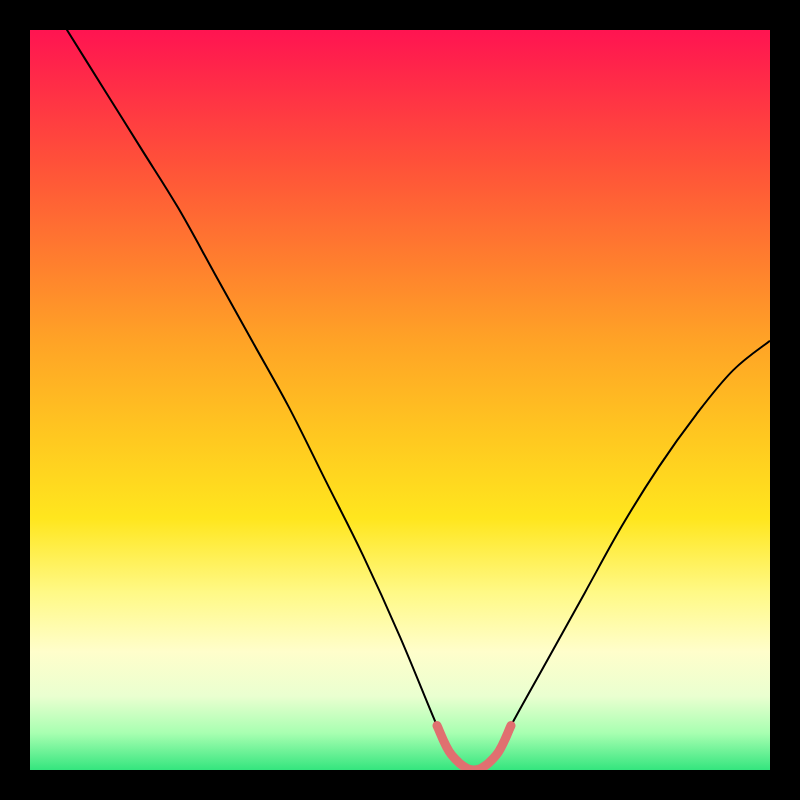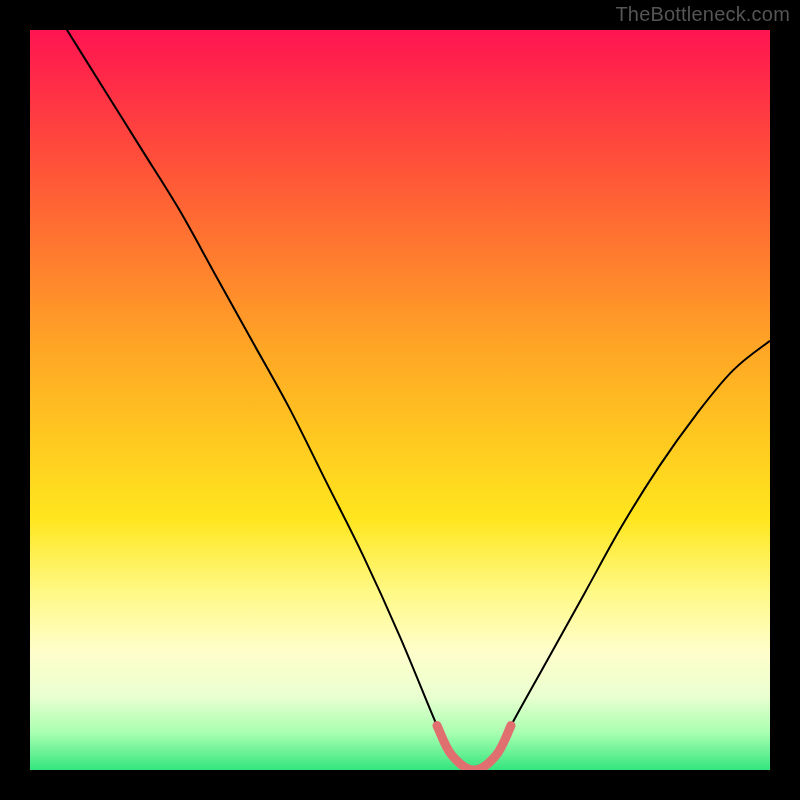--- a/index.html
+++ b/index.html
@@ -67,21 +67,20 @@
     stroke-width: 9;
     stroke-linecap: round;
     stroke-linejoin: round;
   }
 </style>
 </head>
 <body>
 
 <div class="frame">
 
-  <div class="watermark">TheBottleneck.com</div>
 
   <div class="plot-area">
     <svg class="curve" viewBox="0 0 740 740" preserveAspectRatio="none">
       <path class="main" d="M 0.0 -59.2 C 6.7 -48.5, 23.7 -21.3, 37.0 0.0 C 50.3 21.3, 60.7 37.9, 74.0 59.2 C 87.3 80.5, 97.7 97.1, 111.0 118.4 C 124.3 139.7, 134.7 155.0, 148.0 177.6 C 161.3 200.2, 171.7 220.2, 185.0 244.2 C 198.3 268.2, 208.7 286.8, 222.0 310.8 C 235.3 334.8, 245.7 352.1, 259.0 377.4 C 272.3 402.7, 282.7 424.8, 296.0 451.4 C 309.3 478.0, 319.7 497.4, 333.0 525.4 C 346.3 553.4, 356.7 576.2, 370.0 606.8 C 383.3 637.4, 397.7 674.3, 407.0 695.6 C 416.3 716.9, 415.1 717.2, 421.8 725.2 C 428.5 733.2, 436.0 740.0, 444.0 740.0 C 452.0 740.0, 459.5 733.2, 466.2 725.2 C 472.9 717.2, 471.7 712.9, 481.0 695.6 C 490.3 678.3, 504.7 653.0, 518.0 629.0 C 531.3 605.0, 541.7 586.4, 555.0 562.4 C 568.3 538.4, 578.7 518.4, 592.0 495.8 C 605.3 473.2, 615.7 456.6, 629.0 436.6 C 642.3 416.6, 652.7 402.1, 666.0 384.8 C 679.3 367.5, 689.7 353.7, 703.0 340.4 C 716.3 327.1, 733.3 316.1, 740.0 310.8"></path>
       <path class="highlight" d="M 407.0 695.6 C 409.7 700.9, 415.1 717.2, 421.8 725.2 C 428.5 733.2, 436.0 740.0, 444.0 740.0 C 452.0 740.0, 459.5 733.2, 466.2 725.2 C 472.9 717.2, 478.3 700.9, 481.0 695.6"></path>
     </svg>
   </div>
 
 </div>
 

